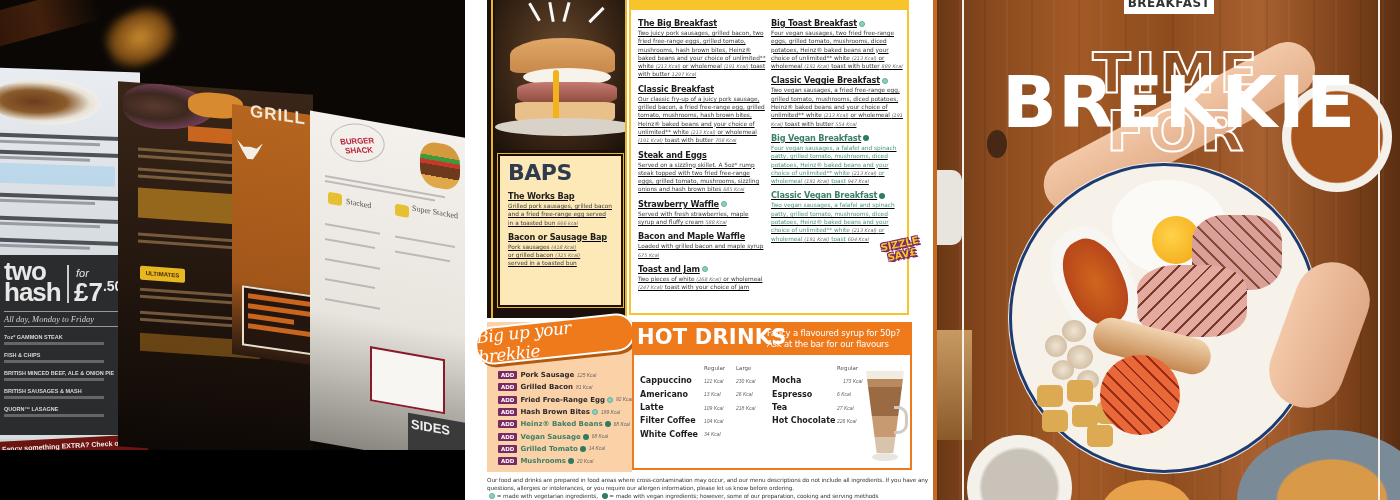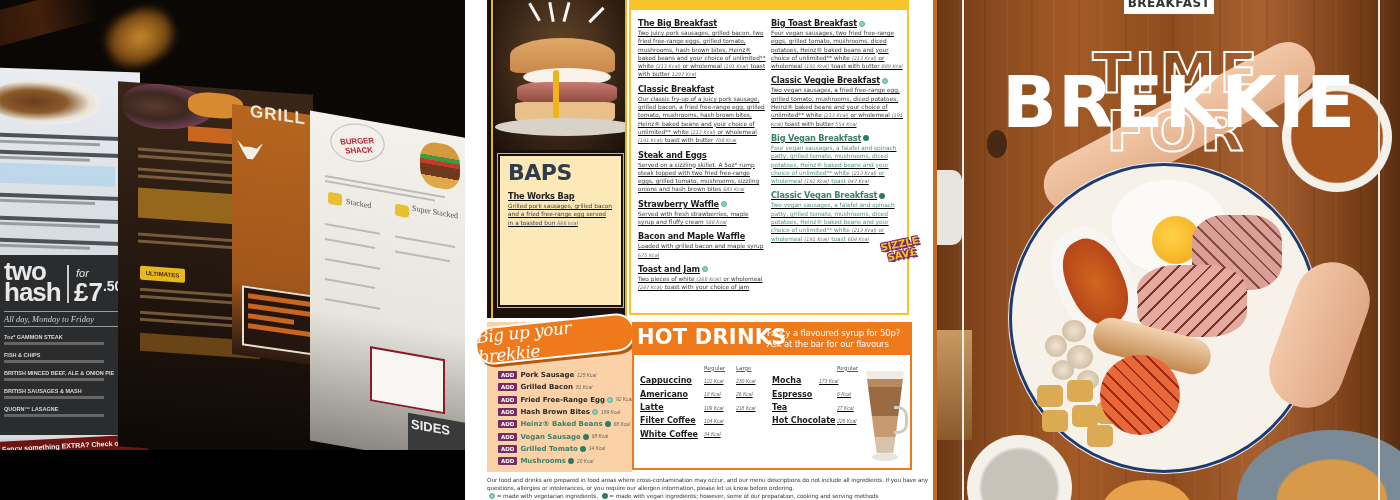--- a/index.html
+++ b/index.html
@@ -94,21 +94,21 @@
   .addon .an { font-family: "DejaVu Sans", sans-serif; font-weight: bold; font-size: 7px; color: #2a2a2a; }
   .addon.green .an { color: #3b7f66; }
   .addon .kcal { margin-left: 3px; }
 
   .hot-header { position: absolute; left: 167px; top: 322px; width: 280px; height: 33px; background: #ee7a1c; }
   .hot-header .hd-title { position: absolute; left: 5px; top: 3px; font-family: "DejaVu Sans", sans-serif; font-weight: bold; font-size: 21px; color: #fff; letter-spacing: 0.2px; }
   .hot-header .hd-sub { position: absolute; left: 135px; top: 6px; width: 145px; font-family: "DejaVu Sans", sans-serif; font-size: 8.5px; color: #fff; line-height: 11px; letter-spacing: -0.2px; }
   .drinks-box { position: absolute; left: 167px; top: 355px; width: 280px; height: 115px; border: 2px solid #ee7a1c; border-top: none; background: #fff; }
   .drinks-table { position: absolute; top: 6px; }
   .drinks-table .hdr { font-family: "DejaVu Sans", sans-serif; font-size: 5.5px; color: #555; height: 12px; }
-  .drinks-table .drow { display: flex; align-items: center; height: 13.3px; text-decoration: underline; }
+  .drinks-table .drow { display: flex; align-items: center; height: 13.3px; }
   .drinks-table .dname { font-family: "DejaVu Sans", sans-serif; font-weight: bold; font-size: 8px; color: #1d1d1d; }
   .drinks-table .kcal { font-size: 5px; }
   .glass { position: absolute; left: 232px; top: 16px; width: 42px; height: 95px; }
   .glass .cup { position: absolute; left: 0; top: 0; width: 38px; height: 82px; background: linear-gradient(180deg,#f2ebe2 0 10%,#b88a5e 10% 20%,#9a6a42 20% 55%,#c89a72 55% 80%,#d8c4ac 80%); clip-path: polygon(0 0,100% 0,72% 100%,28% 100%); }
   .glass .handle { position: absolute; left: 28px; top: 35px; width: 14px; height: 28px; border: 3px solid #cfcac2; border-left: none; border-radius: 0 10px 10px 0; }
   .glass .base { position: absolute; left: 6px; top: 82px; width: 26px; height: 8px; background: #e8e4de; border-radius: 50%; }
   .disclaimer { position: absolute; left: 22px; top: 476px; width: 445px; font-family: "DejaVu Sans", sans-serif; font-size: 5.7px; color: #333; line-height: 8px; letter-spacing: -0.1px; }
 
   
   .right-panel { position: absolute; left: 937px; top: 0; width: 463px; height: 500px; overflow: hidden; background: linear-gradient(90deg,#6a3816 0%,#8a4a1e 12%,#a35a26 30%,#8e4c1e 50%,#a86030 70%,#7a4018 90%,#5a2e12 100%); }
@@ -268,20 +268,24 @@
       <div class="plate"></div>
     </div>
   </div>
 
   <div class="baps-box">
     <div class="baps-title">BAPS</div>
     <div class="entry">
       <div class="item-name">The Works Bap</div>
       <div class="item-desc"><span>Grilled pork sausages, grilled bacon and a fried free-range egg served in a toasted bun</span> <span class="kcal">666 kcal</span></div>
     </div>
+    <div class="entry">
+      <div class="item-name">Bacon or Sausage Bap</div>
+      <div class="item-desc"><span>Pork sausages</span> <span class="kcal">(418 Kcal)</span><br><span>or grilled bacon</span> <span class="kcal">(325 Kcal)</span><br><span>served in a toasted bun</span></div>
+    </div>
   </div>
 
   <div class="yellow-topbar"></div>
   <div class="menu-area">
     <div class="col1">
       <div class="entry">
         <div class="item-name">The Big Breakfast</div>
         <div class="item-desc"><span>Two juicy pork sausages, grilled bacon, two fried free-range eggs, grilled tomato, mushrooms, hash brown bites, Heinz® baked beans and your choice of unlimited** white</span> <span class="kcal">(213 Kcal)</span> <span>or wholemeal</span> <span class="kcal">(191 Kcal)</span> <span>toast with butter</span> <span class="kcal">1297 Kcal</span></div>
       </div>
       <div class="entry">
@@ -420,21 +424,21 @@
           <span class="kcal" style="width:32px">34 Kcal</span>
           <span class="kcal"></span>
         </div>
     </div>
     <div class="drinks-table" style="left:138px;">
       <div class="drow hdr">
           <span style="width:65px"></span>
           <span>Regular</span>
         </div>
       <div class="drow">
-          <span class="dname" style="width:47px">Mocha</span>
+          <span class="dname" style="width:71px">Mocha</span>
           <span class="kcal">173 Kcal</span>
         </div>
       <div class="drow">
           <span class="dname" style="width:65px">Espresso</span>
           <span class="kcal">6 Kcal</span>
         </div>
       <div class="drow">
           <span class="dname" style="width:65px">Tea</span>
           <span class="kcal">27 Kcal</span>
         </div>

